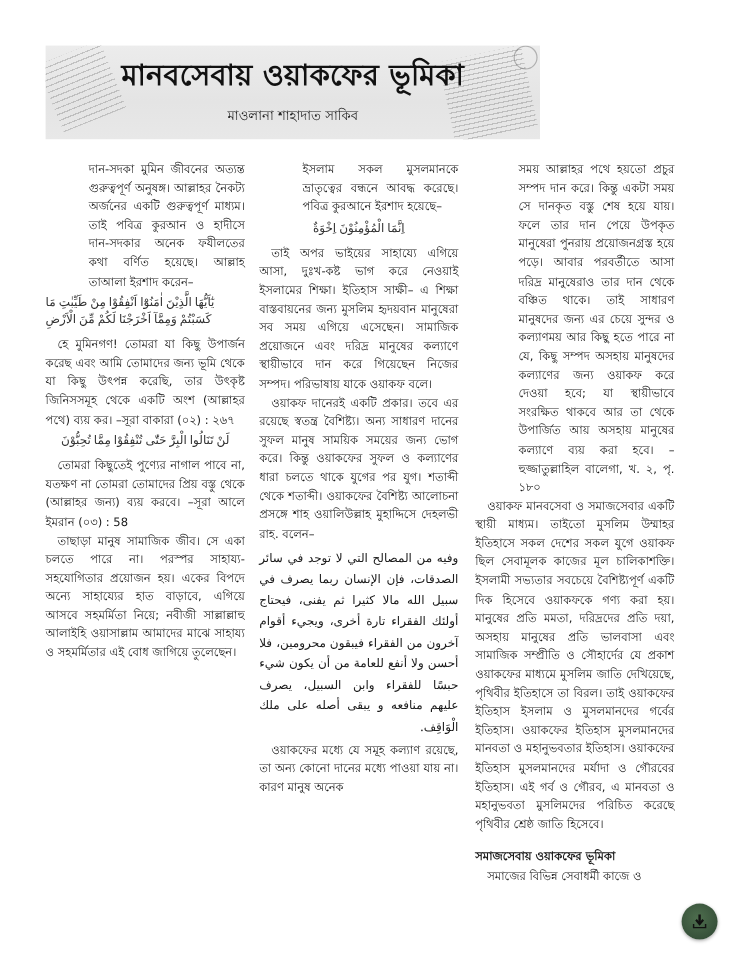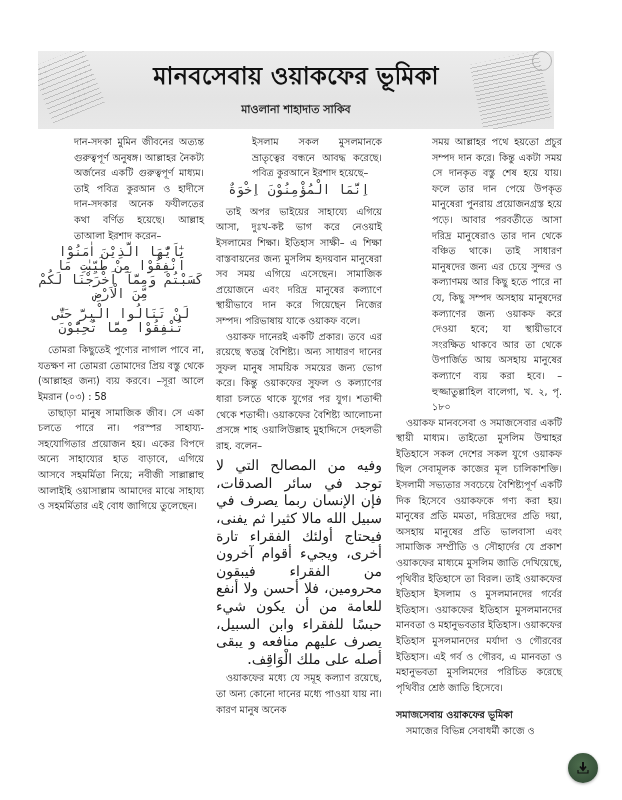--- a/index.html
+++ b/index.html
@@ -1,21 +1,21 @@
 <!DOCTYPE html>
 <html><head>
 <meta charset="utf-8">
 <style>
   html, body { margin: 0; padding: 0; }
   body {
     width: 622px; height: 800px; background: #ffffff; position: relative; overflow: hidden;
     font-family: "DejaVu Sans", sans-serif; color: #1a1a1a;
   }
   .banner {
-    position: absolute; left: 38px; top: 51px; width: 516px; height: 78px;
+    position: absolute; left: 38px; top: 38px; width: 412px; height: 78px;
     background: linear-gradient(180deg, #ececec 0%, #e4e4e4 60%, #e8e8e8 100%);
     overflow: hidden;
   }
   .banner .scrap-left {
     position: absolute; left: 2px; top: 4px; width: 56px; height: 60px;
     transform: rotate(-22deg);
     background: repeating-linear-gradient(180deg, transparent 0 4px, rgba(90,90,90,0.35) 4px 5px);
     opacity: .8;
   }
   .banner .scrap-right {
@@ -27,39 +27,39 @@
   .banner .stamp {
     position: absolute; right: 2px; top: 0px; width: 18px; height: 18px;
     border: 1px solid rgba(90,90,90,.4); border-radius: 50%;
   }
   .title {
     position: absolute; left: 0; right: 0; top: 6px; text-align: center;
     font-size: 24px; font-weight: bold; color: #111; letter-spacing: .2px;
   }
   .author {
     position: absolute; left: 0; right: 0; top: 50px; text-align: center;
-    font-size: 11px; font-weight: bold; color: #222;
+    font-size: 11px; font-weight: normal; color: #222;
   }
   .col {
     position: absolute; top: 134px; width: 166px;
     font-size: 9.6px; line-height: 15.6px; text-align: justify;
   }
   .col1 { left: 38px; }
   .col2 { left: 216px; }
   .col3 { left: 396px; }
   .col p { margin: 0; text-indent: 10px; }
   .col p.noindent { text-indent: 0; margin-left: 36px; }
   .arabic {
-    direction: rtl; text-align: center; font-family: Liberation Mono, monospace;
-    font-size: 13px; line-height: 14px; color: #333; margin: 3px 0 6px 0;
+    direction: rtl; text-align: center; font-family: Liberation Serif, serif;
+    font-size: 10px; line-height: 14px; color: #333; margin: 3px 0 6px 0;
   }
-  .arabic.left { text-align: center; }
+  .arabic.left { text-align: left; }
   .arabic-block {
     direction: rtl; text-align: justify; font-family: "DejaVu Serif", serif;
-    font-size: 14px; line-height: 17.6px; margin: 4px 0 2px 0;
+    font-size: 10px; line-height: 17.6px; margin: 4px 0 2px 0;
   }
   .subheading { font-weight: bold; text-indent: 0 !important; margin-top: 12px !important; }
   .fab {
     position: absolute; left: 568px; top: 753px; width: 30px; height: 30px; border-radius: 50%;
     background: radial-gradient(circle at 45% 40%, #4e6e4e 0%, #37513a 70%, #2c4030 100%);
     box-shadow: 0 1px 3px rgba(0,0,0,.35);
     display: flex; align-items: center; justify-content: center;
   }
 </style>
 </head>
@@ -69,20 +69,21 @@
   <div class="scrap-left"></div>
   <div class="scrap-right"></div>
   <div class="stamp"></div>
   <div class="title">মানবসেবায় ওয়াকফের ভূমিকা</div>
   <div class="author">মাওলানা শাহাদাত সাকিব</div>
 </div>
 
 <div class="col col1">
   <p class="noindent">দান-সদকা মুমিন জীবনের অত্যন্ত গুরুত্বপূর্ণ অনুষঙ্গ। আল্লাহর নৈকট্য অর্জনের একটি গুরুত্বপূর্ণ মাধ্যম। তাই পবিত্র কুরআন ও হাদীসে দান-সদকার অনেক ফযীলতের কথা বর্ণিত হয়েছে। আল্লাহ তাআলা ইরশাদ করেন–</p>
   <div class="arabic left">يٰٓاَيُّهَا الَّذِيْنَ اٰمَنُوْٓا اَنْفِقُوْا مِنْ طَيِّبٰتِ مَا كَسَبْتُمْ وَمِمَّآ اَخْرَجْنَا لَكُمْ مِّنَ الْاَرْضِ</div>
+  <p>হে মুমিনগণ! তোমরা যা কিছু উপার্জন করেছ এবং আমি তোমাদের জন্য ভূমি থেকে যা কিছু উৎপন্ন করেছি, তার উৎকৃষ্ট জিনিসসমূহ থেকে একটি অংশ (আল্লাহর পথে) ব্যয় কর। –সূরা বাকারা (০২) : ২৬৭</p>
   <div class="arabic">لَنْ تَنَالُوا الْبِرَّ حَتّٰى تُنْفِقُوْا مِمَّا تُحِبُّوْنَ</div>
   <p>তোমরা কিছুতেই পুণ্যের নাগাল পাবে না, যতক্ষণ না তোমরা তোমাদের প্রিয় বস্তু থেকে (আল্লাহর জন্য) ব্যয় করবে। –সূরা আলে ইমরান (০৩) : 58</p>
   <p>তাছাড়া মানুষ সামাজিক জীব। সে একা চলতে পারে না। পরস্পর সাহায্য-সহযোগিতার প্রয়োজন হয়। একের বিপদে অন্যে সাহায্যের হাত বাড়াবে, এগিয়ে আসবে সহমর্মিতা নিয়ে; নবীজী সাল্লাল্লাহু আলাইহি ওয়াসাল্লাম আমাদের মাঝে সাহায্য ও সহমর্মিতার এই বোধ জাগিয়ে তুলেছেন।</p>
 </div>
 
 <div class="col col2">
   <p class="noindent">ইসলাম সকল মুসলমানকে ভ্রাতৃত্বের বন্ধনে আবদ্ধ করেছে। পবিত্র কুরআনে ইরশাদ হয়েছে–</p>
   <div class="arabic">اِنَّمَا الْمُؤْمِنُوْنَ اِخْوَةٌ</div>
   <p>তাই অপর ভাইয়ের সাহায্যে এগিয়ে আসা, দুঃখ-কষ্ট ভাগ করে নেওয়াই ইসলামের শিক্ষা। ইতিহাস সাক্ষী– এ শিক্ষা বাস্তবায়নের জন্য মুসলিম হৃদয়বান মানুষেরা সব সময় এগিয়ে এসেছেন। সামাজিক প্রয়োজনে এবং দরিদ্র মানুষের কল্যাণে স্থায়ীভাবে দান করে গিয়েছেন নিজের সম্পদ। পরিভাষায় যাকে ওয়াকফ বলে।</p>
   <p>ওয়াকফ দানেরই একটি প্রকার। তবে এর রয়েছে স্বতন্ত্র বৈশিষ্ট্য। অন্য সাধারণ দানের সুফল মানুষ সাময়িক সময়ের জন্য ভোগ করে। কিন্তু ওয়াকফের সুফল ও কল্যাণের ধারা চলতে থাকে যুগের পর যুগ। শতাব্দী থেকে শতাব্দী। ওয়াকফের বৈশিষ্ট্য আলোচনা প্রসঙ্গে শাহ ওয়ালিউল্লাহ মুহাদ্দিসে দেহলভী রাহ. বলেন–</p>

